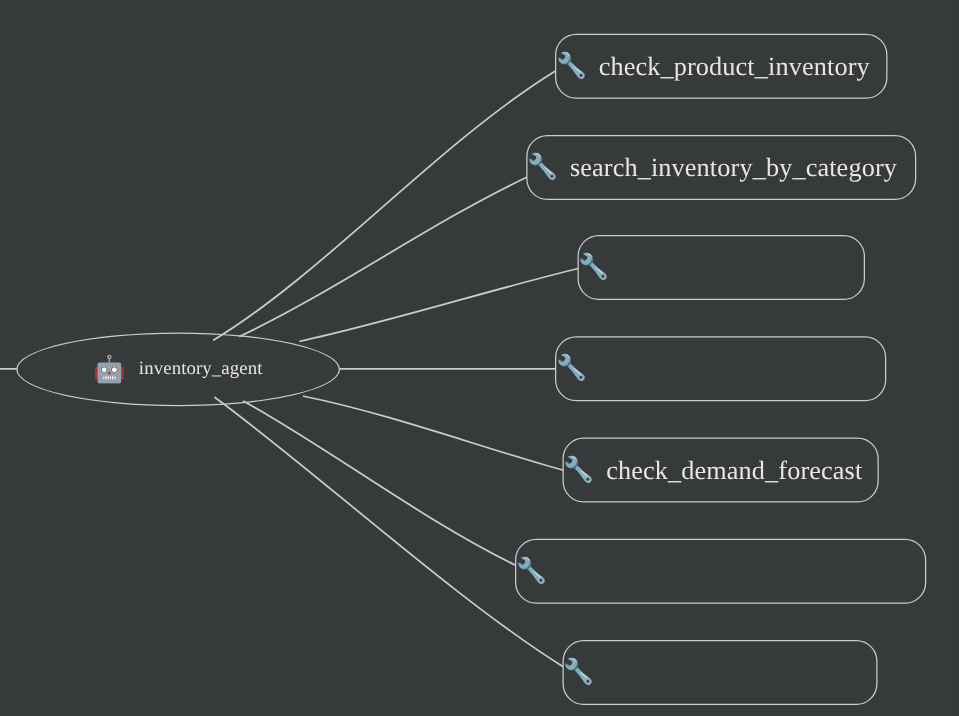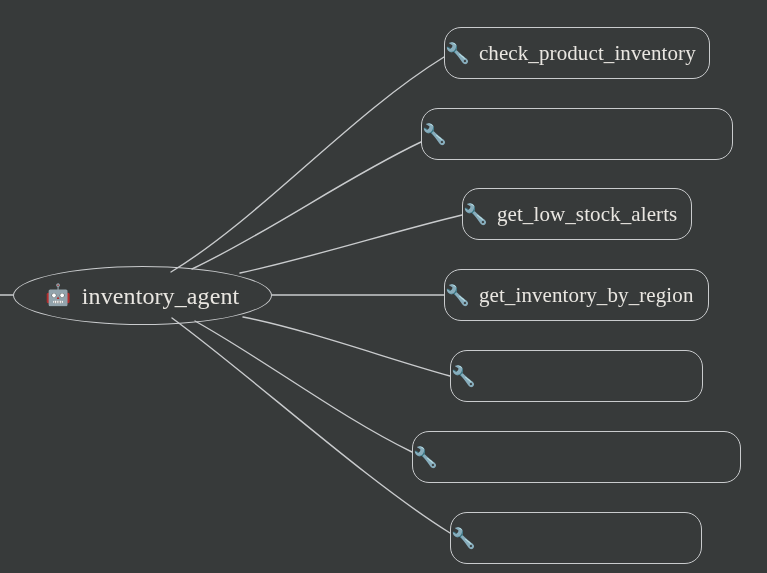--- a/index.html
+++ b/index.html
@@ -58,21 +58,21 @@
     margin-right: 10px;
   }
   .node-label {
     font-family: Liberation Serif, serif;
     font-size: 21px;
     letter-spacing: 0.1px;
     color: #e9e6e1;
     line-height: 1;
   }
   .agent-node .node-label {
-    font-size: 24px;
+    font-size: 15px;
   }
 </style>
 </head>
 <body>
 
 <div id="graph-canvas">
 
   <svg id="edge-layer" viewBox="0 0 767 573" width="767" height="573" xmlns="http://www.w3.org/2000/svg" aria-hidden="true">
       <path d="M 0,295 L 13,295" fill="none" stroke="#c9cbcd" stroke-width="1.4" stroke-linecap="round"></path>
       <path d="M 171,272 C 260,218 350,115 444,57" fill="none" stroke="#c9cbcd" stroke-width="1.4" stroke-linecap="round"></path>
@@ -93,37 +93,37 @@
       </div>
       <div class="node tool-node" style="left: 444px; top: 27px; width: 266px; height: 52px;">
         <span style="display: flex; align-items: center;">
           <span class="node-icon">🔧</span>
           <span class="node-label">check_product_inventory</span>
         </span>
       </div>
       <div class="node tool-node" style="left: 421px; top: 108px; width: 312px; height: 52px;">
         <span style="display: flex; align-items: center;">
           <span class="node-icon">🔧</span>
+          <span class="node-label">search_inventory_by_category</span>
         </span>
       </div>
       <div class="node tool-node" style="left: 462px; top: 188px; width: 230px; height: 52px;">
         <span style="display: flex; align-items: center;">
           <span class="node-icon">🔧</span>
-          <span class="node-label">get_low_stock_alerts</span>
         </span>
       </div>
       <div class="node tool-node" style="left: 444px; top: 269px; width: 265px; height: 52px;">
         <span style="display: flex; align-items: center;">
           <span class="node-icon">🔧</span>
-          <span class="node-label">get_inventory_by_region</span>
         </span>
       </div>
       <div class="node tool-node" style="left: 450px; top: 350px; width: 253px; height: 52px;">
         <span style="display: flex; align-items: center;">
           <span class="node-icon">🔧</span>
+          <span class="node-label">check_demand_forecast</span>
         </span>
       </div>
       <div class="node tool-node" style="left: 412px; top: 431px; width: 329px; height: 52px;">
         <span style="display: flex; align-items: center;">
           <span class="node-icon">🔧</span>
         </span>
       </div>
       <div class="node tool-node" style="left: 450px; top: 512px; width: 252px; height: 52px;">
         <span style="display: flex; align-items: center;">
           <span class="node-icon">🔧</span>

